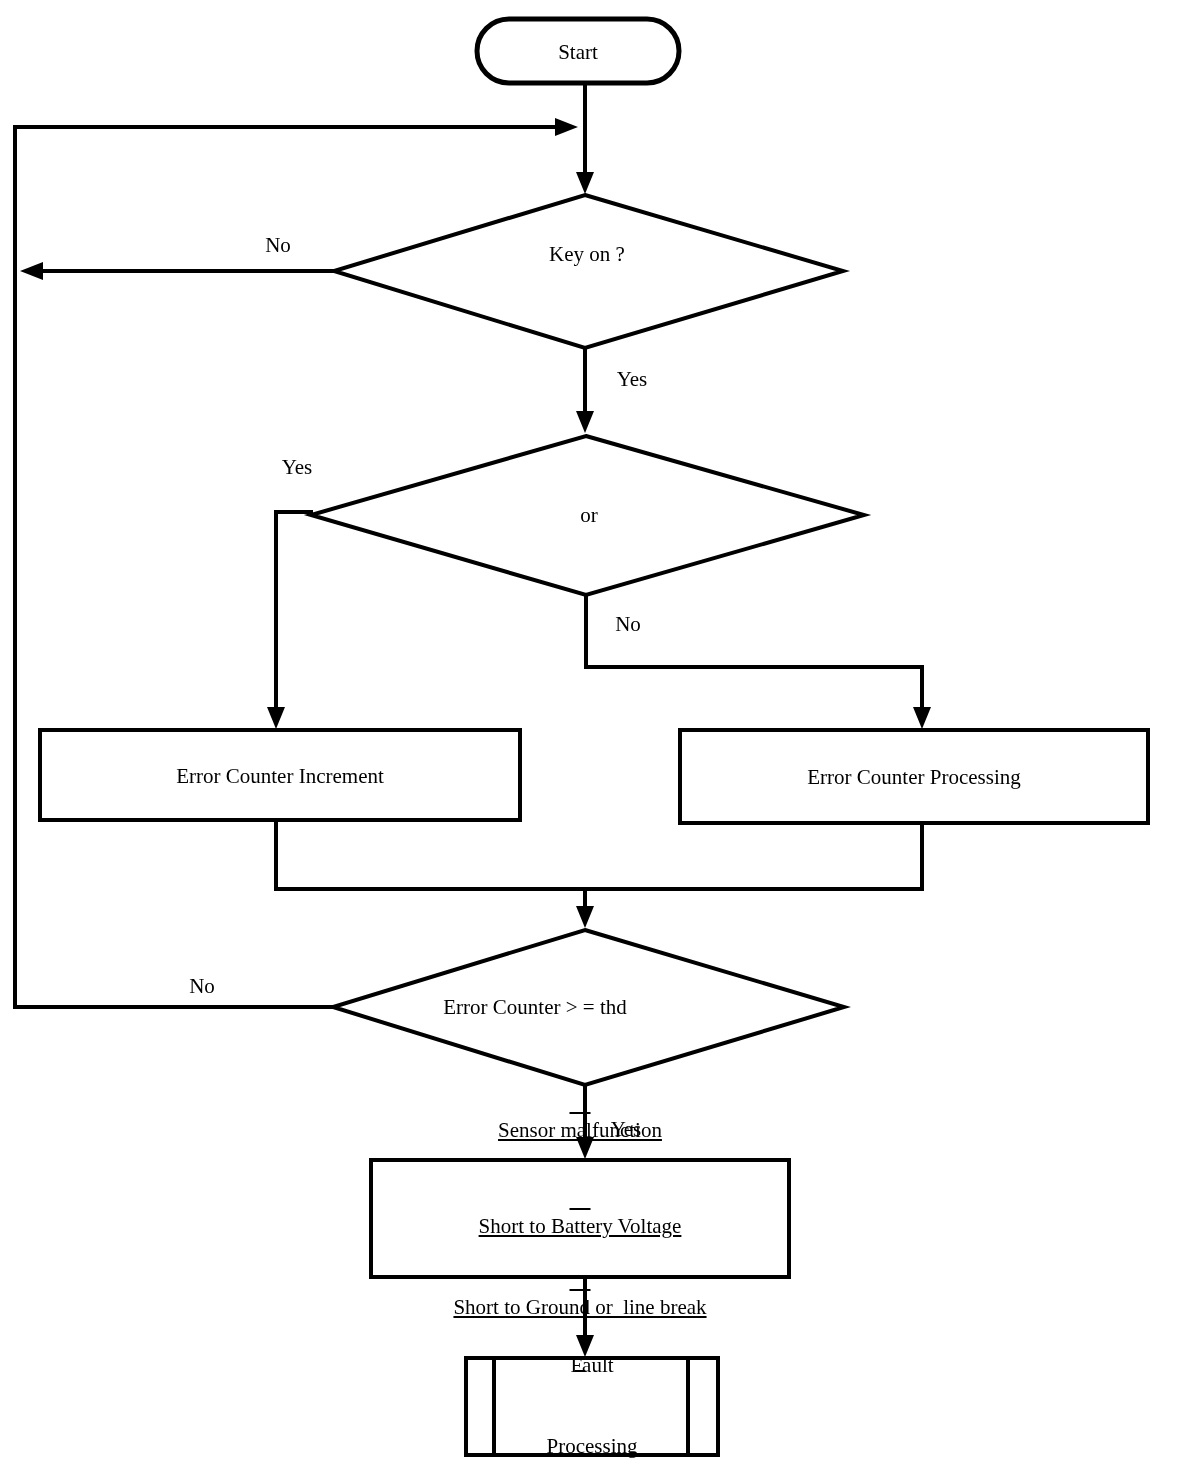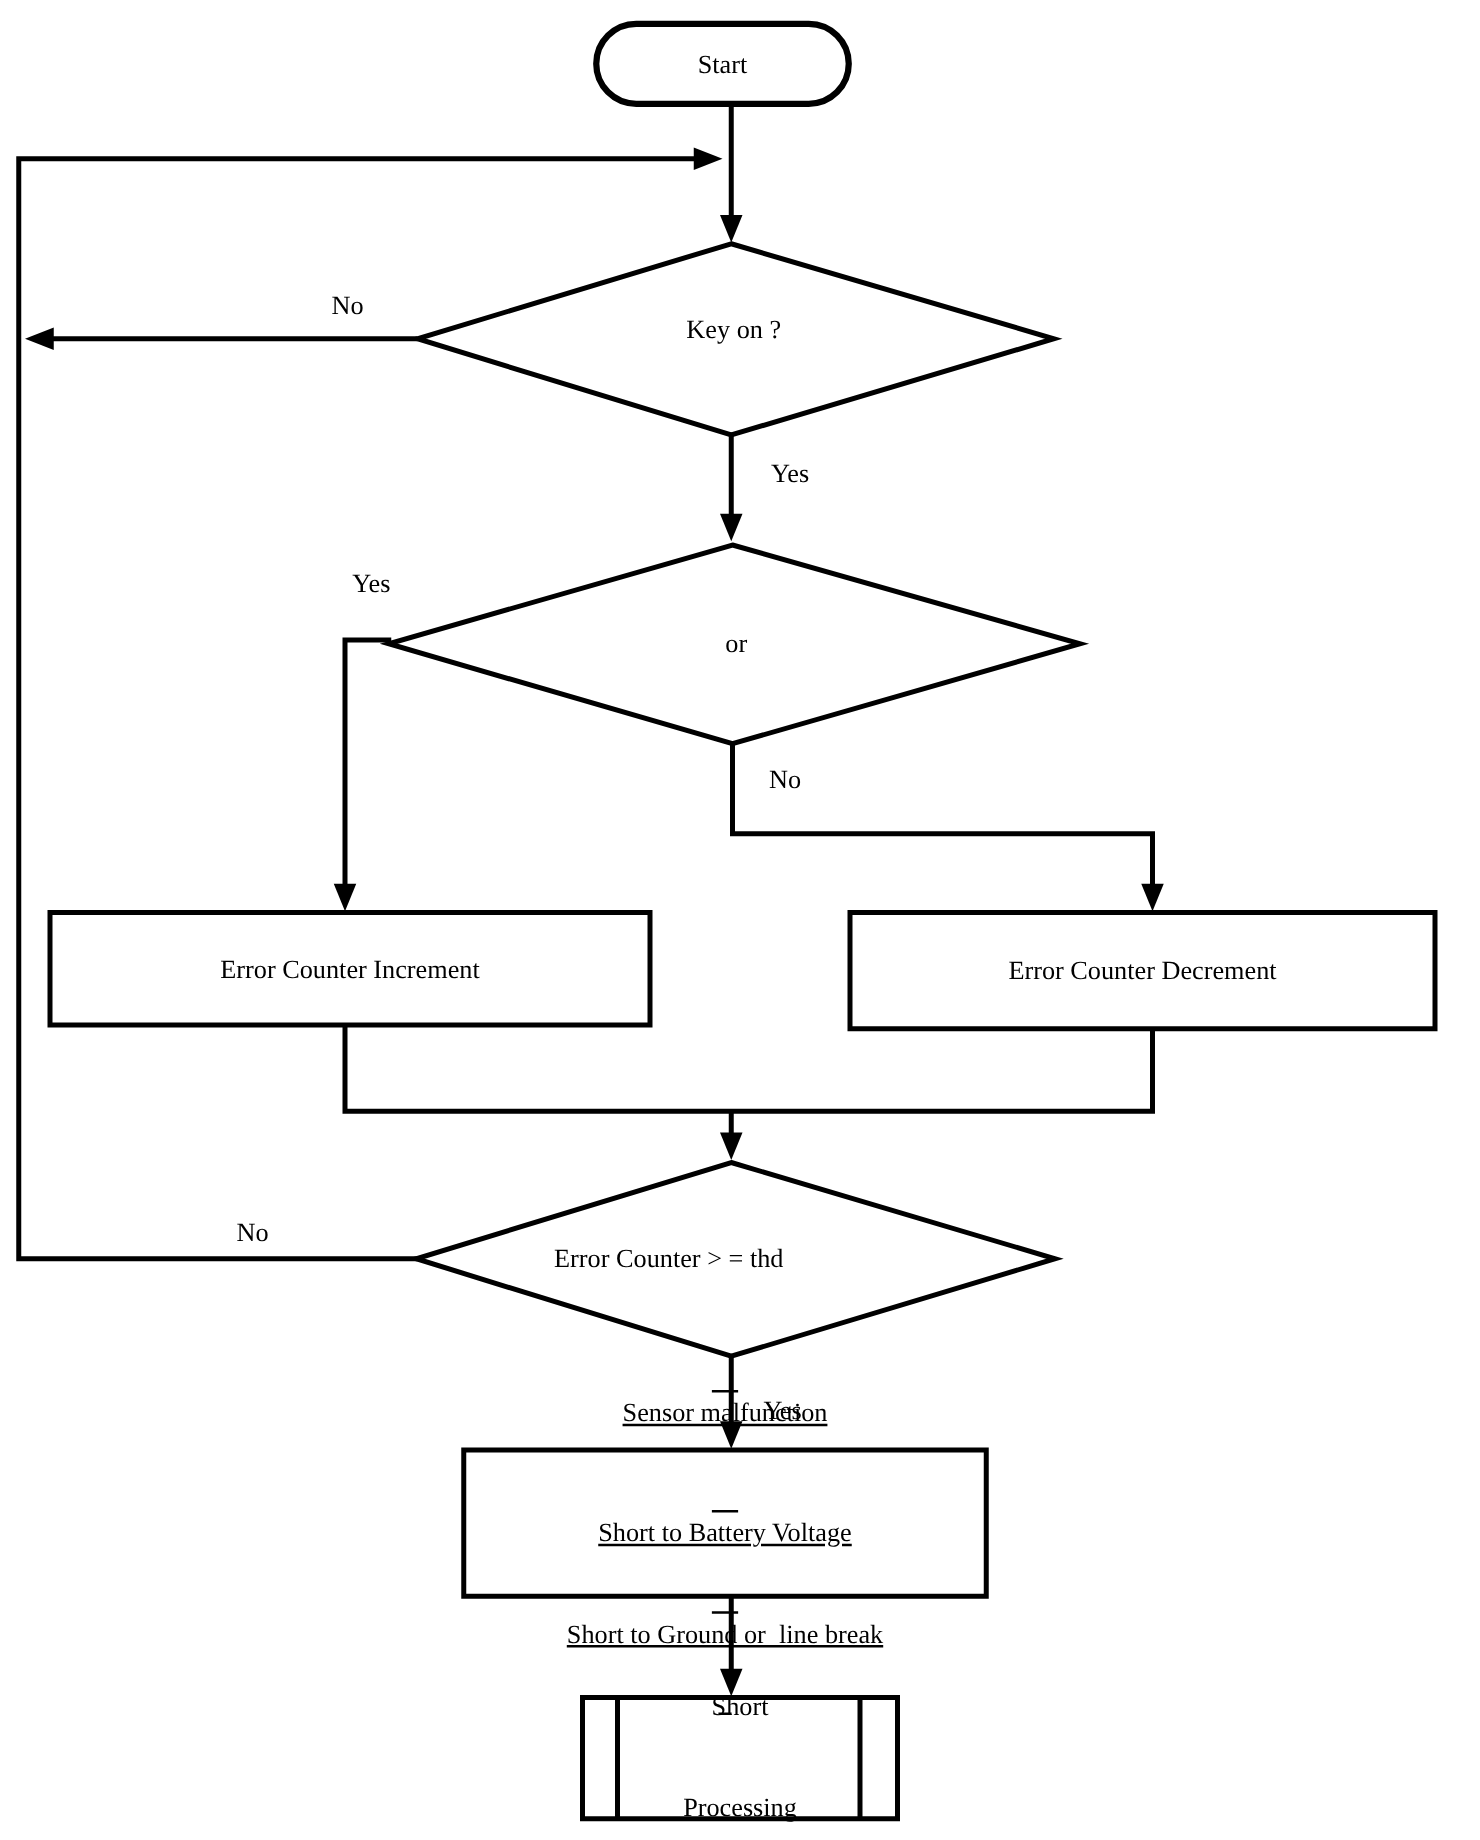--- a/index.html
+++ b/index.html
@@ -64,40 +64,40 @@
 
     <rect x="371" y="1160" width="418" height="117" fill="#fff" stroke="#000" stroke-width="4"></rect>
 
     <rect x="466" y="1358" width="252" height="97" fill="#fff" stroke="#000" stroke-width="4"></rect>
     <line x1="494" y1="1358" x2="494" y2="1455" stroke="#000" stroke-width="4"></line>
     <line x1="688" y1="1358" x2="688" y2="1455" stroke="#000" stroke-width="4"></line>
   </svg>
 
   <div class="t" style="left:578px; top:52px;">Start</div>
 
-  <div class="t" style="left:587px; top:264px;">Key on ?</div>
+  <div class="t" style="left:587px; top:254px;">Key on ?</div>
 
   <div class="t" style="left:589px; top:515px;">
     <div>or</div>
   </div>
 
   <div class="t" style="left:280px; top:776px;text-align:center;">Error Counter Increment</div>
 
-  <div class="t" style="left:914px; top:777px;">Error Counter Decrement</div>
+  <div class="t" style="left:914px; top:777px;">Error Counter Processing</div>
 
   <div class="t" style="left:535px; top:1007px;">Error Counter &gt; = thd</div>
 
   <div class="t" style="left:580px; top:1219px;text-decoration:underline;">
     <div class="gap-after">Sensor malfunction</div>
     <div>Short to Battery Voltage</div>
     <div>Short to Ground or  line break</div>
   </div>
 
   <div class="t" style="left:592px; top:1406px;">
-    <div>Short</div>
+    <div>Fault</div>
     <div>Processing</div>
   </div>
 
   <div class="t" style="left:278px; top:245px;">No</div>
 
   <div class="t" style="left:632px; top:379px;">Yes</div>
 
   <div class="t" style="left:297px; top:467px;">Yes</div>
 
   <div class="t" style="left:628px; top:624px;">No</div>

